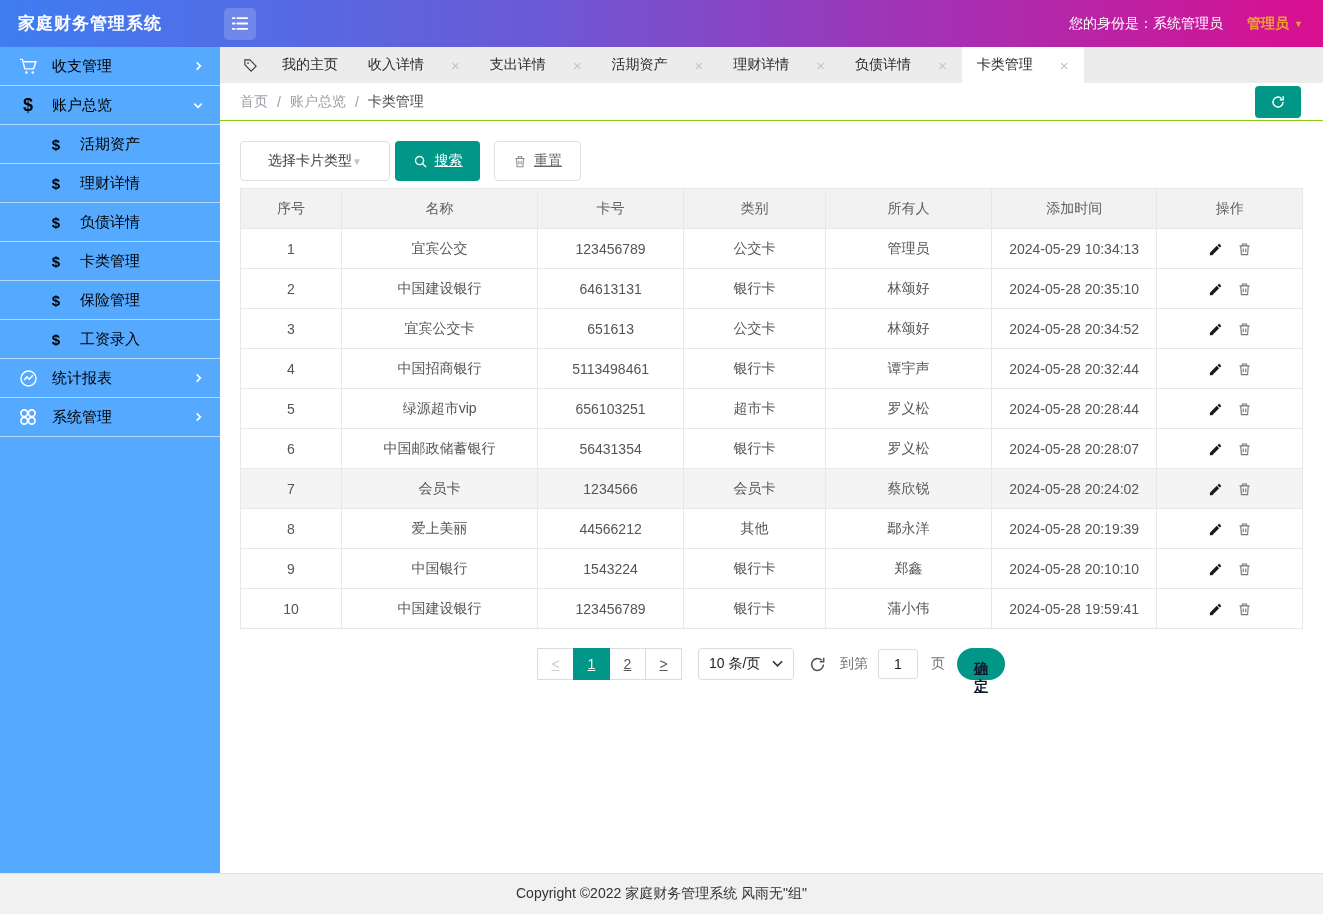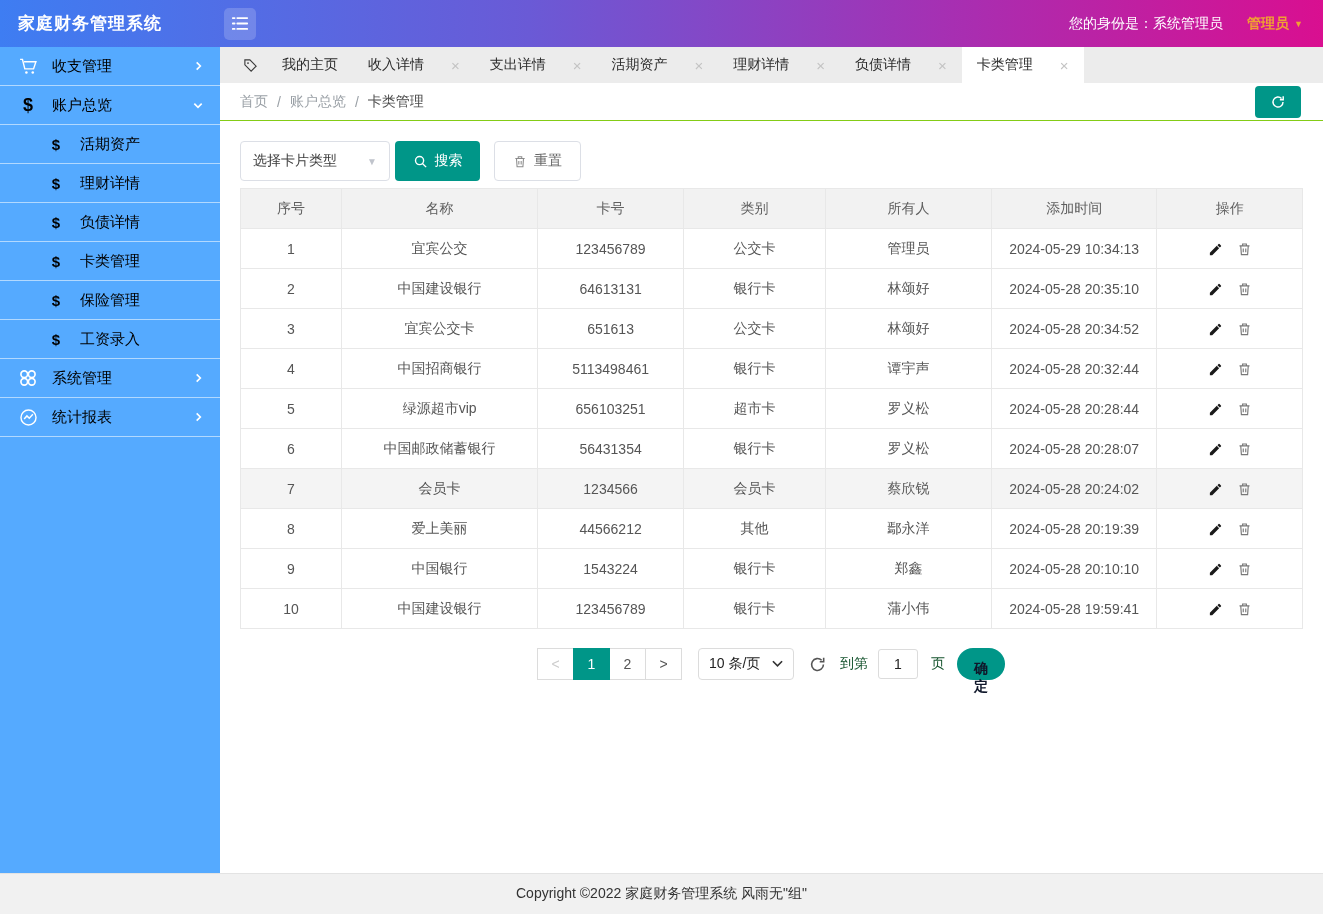--- a/index.html
+++ b/index.html
@@ -1,18 +1,18 @@
 <!DOCTYPE html>
 <html><head>
 <meta charset="utf-8">
 <style>
   * { margin:0; padding:0; box-sizing:border-box; }
   html,body { width:1323px; height:914px; }
   body { font-family:"Liberation Sans","DejaVu Sans",sans-serif; background:#fff; overflow:hidden; }
-  button { font-family:inherit; border:none; background:none; padding:12px; cursor:pointer; }
+  button { font-family:inherit; border:none; background:none; padding:12px; cursor:pointer;text-decoration:underline; }
   .app { position:relative; width:1323px; height:914px; background:#fff; }
 
   
   .topbar { position:absolute; top:0; left:0; right:0; height:47px; display:flex; align-items:center;
     background:linear-gradient(90deg,#3e7df2 0%,#6a5ad6 40%,#a72fb2 72%,#d90f90 100%); color:#fff; z-index:5; }
   .logo { width:220px; padding-left:18px; font-size:17px; font-weight:bold; letter-spacing:1px; }
   .hamburger { width:32px; height:32px; margin-left:4px; border-radius:5px; background:rgba(255,255,255,.18);
     display:flex; align-items:center; justify-content:center; }
   .header-right { margin-left:auto; margin-right:20px; display:flex; align-items:center; gap:24px; font-size:14px; }
   .role { color:#f0a033; font-weight:bold; display:flex; align-items:center; gap:5px; cursor:pointer; }
@@ -37,21 +37,21 @@
 
   .crumbbar { height:38px; border-bottom:1px solid #84cc16; display:flex; align-items:center; gap:9px;
     padding:0 20px; font-size:14px; color:#9aa0a6; position:relative; background:#fff; }
   .crumb-current { color:#4a4a4a; }
   .refresh-btn { position:absolute; right:22px; top:3px; width:46px; height:32px; background:#009688; border-radius:4px;
     display:flex; align-items:center; justify-content:center; }
 
   .content { padding:0 20px; }
   .filter-row { margin-top:20px; display:flex; align-items:center; height:40px; }
   .select-box { width:150px; height:40px; border:1px solid #dcdfe6; border-radius:4px; background:#fff;
-    display:flex; align-items:center; justify-content:space-between; padding:0 12px; font-size:14px; color:#3c3c3c; cursor:pointer; }
+    display:flex; align-items:center; justify-content:center; padding:0 12px; font-size:14px; color:#3c3c3c; cursor:pointer; }
   .select-box .caret { color:#c0c4cc; font-size:10px; }
   .btn { display:flex; align-items:center; justify-content:center; gap:7px; font-size:14px; border-radius:4px; height:40px; }
   .btn-search { margin-left:5px; width:85px; background:#009688; color:#fff; }
   .btn-reset  { margin-left:14px; width:87px; background:#fff; border:1px solid #dcdfe6; color:#666; }
 
   .toolbar { margin-top:20px; height:50px; background:#f1f1f1; display:flex; align-items:center; padding:0 6px; }
   .btn-add { width:86px; height:38px; background:#009688; color:#fff; border-radius:4px;
     display:flex; align-items:center; justify-content:center; gap:7px; font-size:15px; }
   .total { margin-left:auto; font-size:14px; color:#111; padding-right:2px; }
 
@@ -64,21 +64,21 @@
 
   .pager { margin-top:19px; display:flex; justify-content:center; align-items:center; }
   .pgroup { display:flex; }
   .pbtn { min-width:37px; height:32px; border:1px solid #dcdcdc; background:#fff; display:flex; align-items:center;
     justify-content:center; font-size:14px; color:#555; margin-left:-1px; }
   .pbtn.disabled { color:#ccc; }
   .pbtn.active { background:#009688; border-color:#009688; color:#fff; position:relative; z-index:1; }
   .psel { margin-left:16px; width:96px; height:32px; border:1px solid #dcdcdc; border-radius:4px; background:#fff;
     display:flex; align-items:center; justify-content:space-between; padding:0 10px; font-size:14px; color:#222; cursor:pointer; }
   .prefresh { margin-left:14px; display:flex; cursor:pointer; }
-  .goto-label { margin-left:13px; color:#14532d; font-size:14px; }
+  .goto-label { margin-left:13px; color:#737373; font-size:14px; }
   .goto-input { margin-left:10px; width:40px; height:30px; border:1px solid #dcdcdc; border-radius:3px;
     text-align:center; font-size:14px; color:#222; font-family:inherit; }
   .confirm { margin-left:12px; width:48px; height:32px; background:#009688; color:#0f172a; border-radius:16px;
     font-size:14px; font-weight:bold; }
 
   .footer { position:absolute; bottom:0; left:0; right:0; height:41px; background:#f1f1f1; border-top:1px solid #e3e3e3;
     display:flex; align-items:center; justify-content:center; font-size:14px; color:#333; }
 </style>
 </head>
 <body>
@@ -147,42 +147,42 @@
     <div class="side-item child">
       <span class="ic dollar">$</span>
       <span>保险管理</span>
     </div>
     <div class="side-item child">
       <span class="ic dollar">$</span>
       <span>工资录入</span>
     </div>
     <div class="side-item">
       <span class="ic">
+          <svg width="19" height="19" viewBox="0 0 24 24" fill="none" stroke="#fff" stroke-width="1.8">
+            <circle cx="12" cy="12" r="9.5"></circle>
+            <path d="M6.5 14l3.5-4 3 3 4.5-5"></path>
+          </svg>
+        </span>
+      <span>统计报表</span>
+      <span class="chev">
+          <svg width="11" height="12" viewBox="0 0 12 12" fill="none" stroke="#fff" stroke-width="1.8">
+            <path d="M4 2l4 4-4 4"></path>
+          </svg>
+        </span>
+    </div>
+    <div class="side-item">
+      <span class="ic">
           <svg width="20" height="20" viewBox="0 0 24 24" fill="none" stroke="#fff" stroke-width="2">
             <circle cx="7.5" cy="7.5" r="4"></circle>
             <circle cx="16.5" cy="7.5" r="4"></circle>
             <circle cx="7.5" cy="16.5" r="4"></circle>
             <circle cx="16.5" cy="16.5" r="4"></circle>
           </svg>
         </span>
       <span>系统管理</span>
-      <span class="chev">
-          <svg width="11" height="12" viewBox="0 0 12 12" fill="none" stroke="#fff" stroke-width="1.8">
-            <path d="M4 2l4 4-4 4"></path>
-          </svg>
-        </span>
-    </div>
-    <div class="side-item">
-      <span class="ic">
-          <svg width="19" height="19" viewBox="0 0 24 24" fill="none" stroke="#fff" stroke-width="1.8">
-            <circle cx="12" cy="12" r="9.5"></circle>
-            <path d="M6.5 14l3.5-4 3 3 4.5-5"></path>
-          </svg>
-        </span>
-      <span>统计报表</span>
       <span class="chev">
           <svg width="11" height="12" viewBox="0 0 12 12" fill="none" stroke="#fff" stroke-width="1.8">
             <path d="M4 2l4 4-4 4"></path>
           </svg>
         </span>
     </div>
   </aside>
 
   <div class="main">
 

